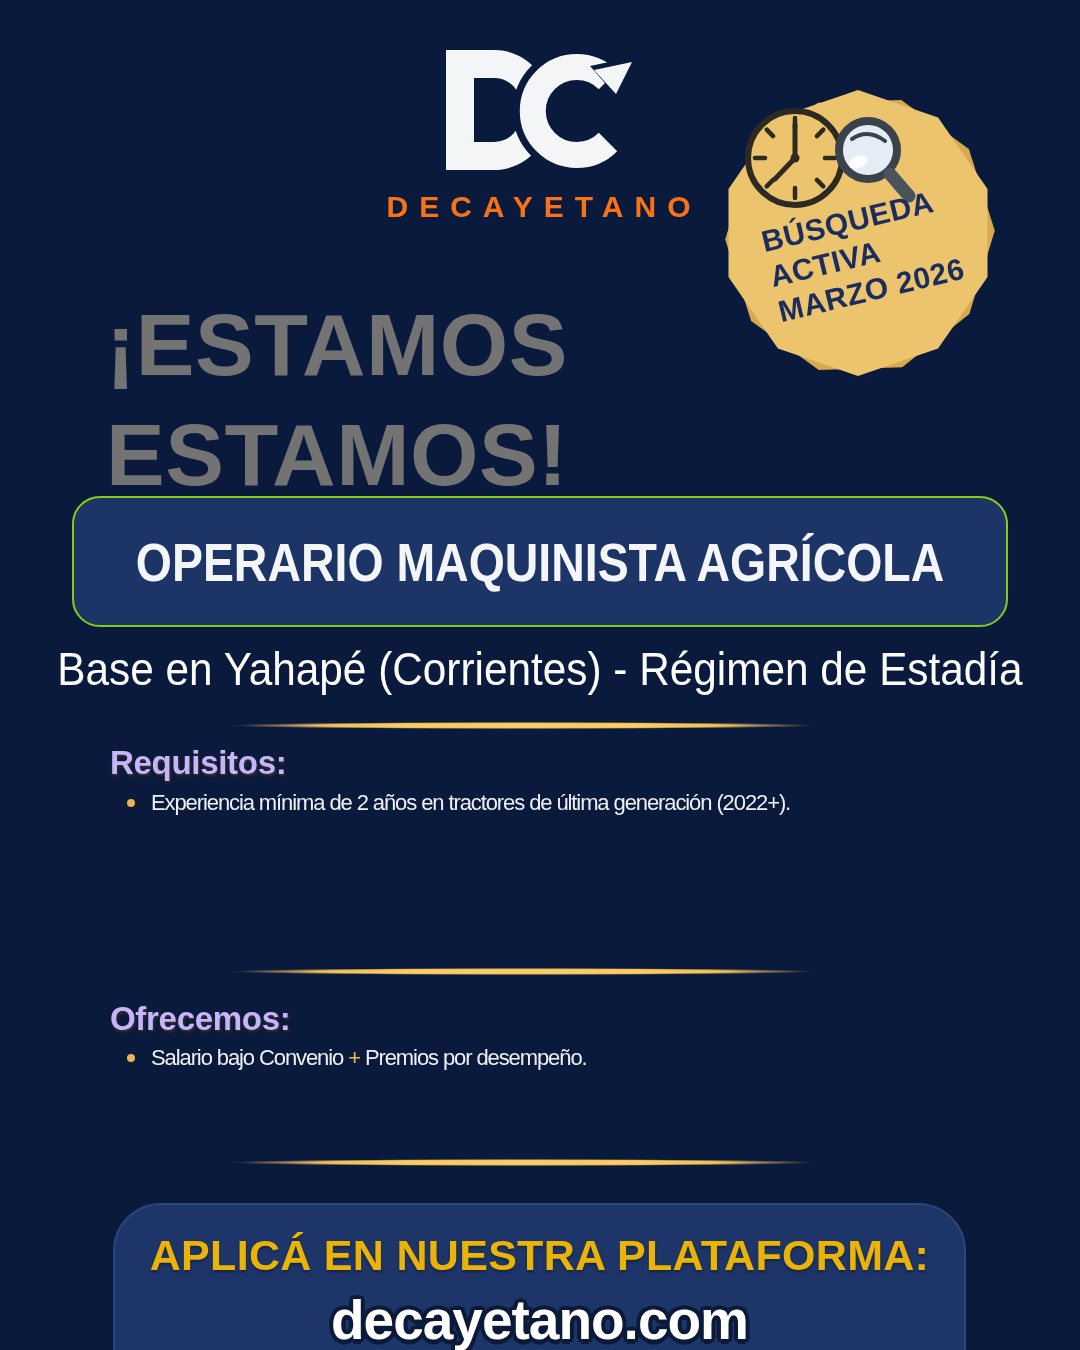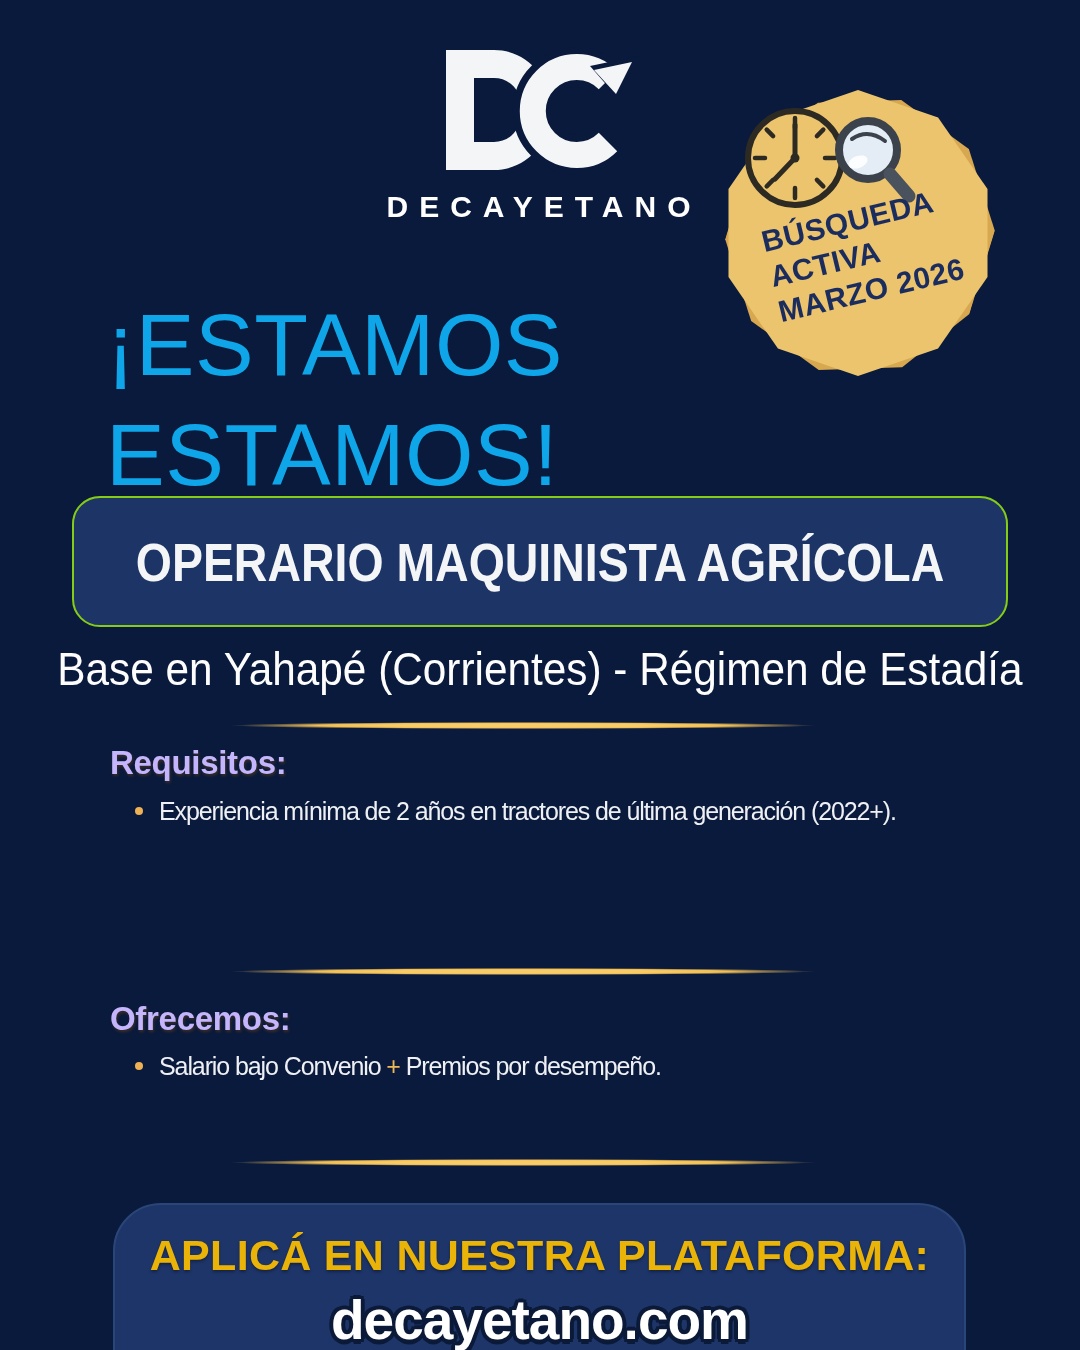--- a/index.html
+++ b/index.html
@@ -12,21 +12,21 @@
   }
   .flyer{position:absolute;inset:0;}
 
   
   .logo-monogram{position:absolute;left:440px;top:44px;width:200px;height:134px;}
   .brand{
     position:absolute;left:0;right:0;top:190px;
     text-align:center;
     font-size:30px;font-weight:bold;
     letter-spacing:11px;margin-left:8px;
-    color:#ffffff;
+    color:#f97316;
   }
 
   
   .badge{position:absolute;left:712px;top:80px;width:292px;height:306px;}
   .badge-layer{
     position:absolute;
     clip-path:polygon(50% 2%,78.2% 11.2%,95.6% 35.2%,95.6% 64.8%,78.2% 88.8%,50% 98%,21.8% 88.8%,4.4% 64.8%,4.4% 35.2%,21.8% 11.2%);
   }
   .badge-back{inset:8px 4px 4px 8px;background:#d7a84f;transform:rotate(17deg);}
   .badge-front{inset:4px;background:#ebc46d;}
@@ -34,22 +34,22 @@
   .badge-text{
     position:absolute;left:46px;top:145px;
     transform:rotate(-13.5deg);transform-origin:left top;
     font-size:30px;line-height:36px;font-weight:bold;
     letter-spacing:0.5px;color:#1b2c5e;white-space:nowrap;
   }
 
   
   .headline{
     position:absolute;left:106px;top:290px;
-    font-size:88px;line-height:110px;font-weight:normal;
-    color:#0ea5e9;letter-spacing:0.5px;
+    font-size:88px;line-height:110px;font-weight:bold;
+    color:#737373;letter-spacing:0.5px;
   }
 
   
   .job-box{
     position:absolute;left:72px;top:496px;width:936px;height:131px;
     background:#1d3467;border:2px solid #84cc16;border-radius:28px;
     display:flex;align-items:center;justify-content:center;
     box-sizing:border-box;
   }
   .job-title{
@@ -72,22 +72,22 @@
   
   .sec-heading{
     position:absolute;left:110px;
     font-size:33px;font-weight:bold;color:#c4b5fd;
     letter-spacing:-0.3px;
     text-shadow:1px 2px 3px rgba(120,70,10,0.45);
   }
   .h-req{top:744px;} .h-off{top:1000px;}
 
   ul.bullets{
-    position:absolute;left:151px;margin:8px;padding:0;list-style:none;
-    font-size:25px;line-height:30px;letter-spacing:-1.1px;
+    position:absolute;left:151px;margin:0;padding:0;list-style:none;
+    font-size:22px;line-height:30px;letter-spacing:-1.1px;
     color:#eef0f4;
   }
   .list-req{top:788px;} .list-off{top:1043px;}
   ul.bullets li{position:relative;margin-bottom:6px;max-width:800px;}
   ul.bullets li.narrow{max-width:745px;}
   ul.bullets li::before{
     content:"";position:absolute;left:-24px;top:11px;
     width:8px;height:8px;border-radius:50%;background:#eeb254;
   }
   .hl{color:#edb856;}

